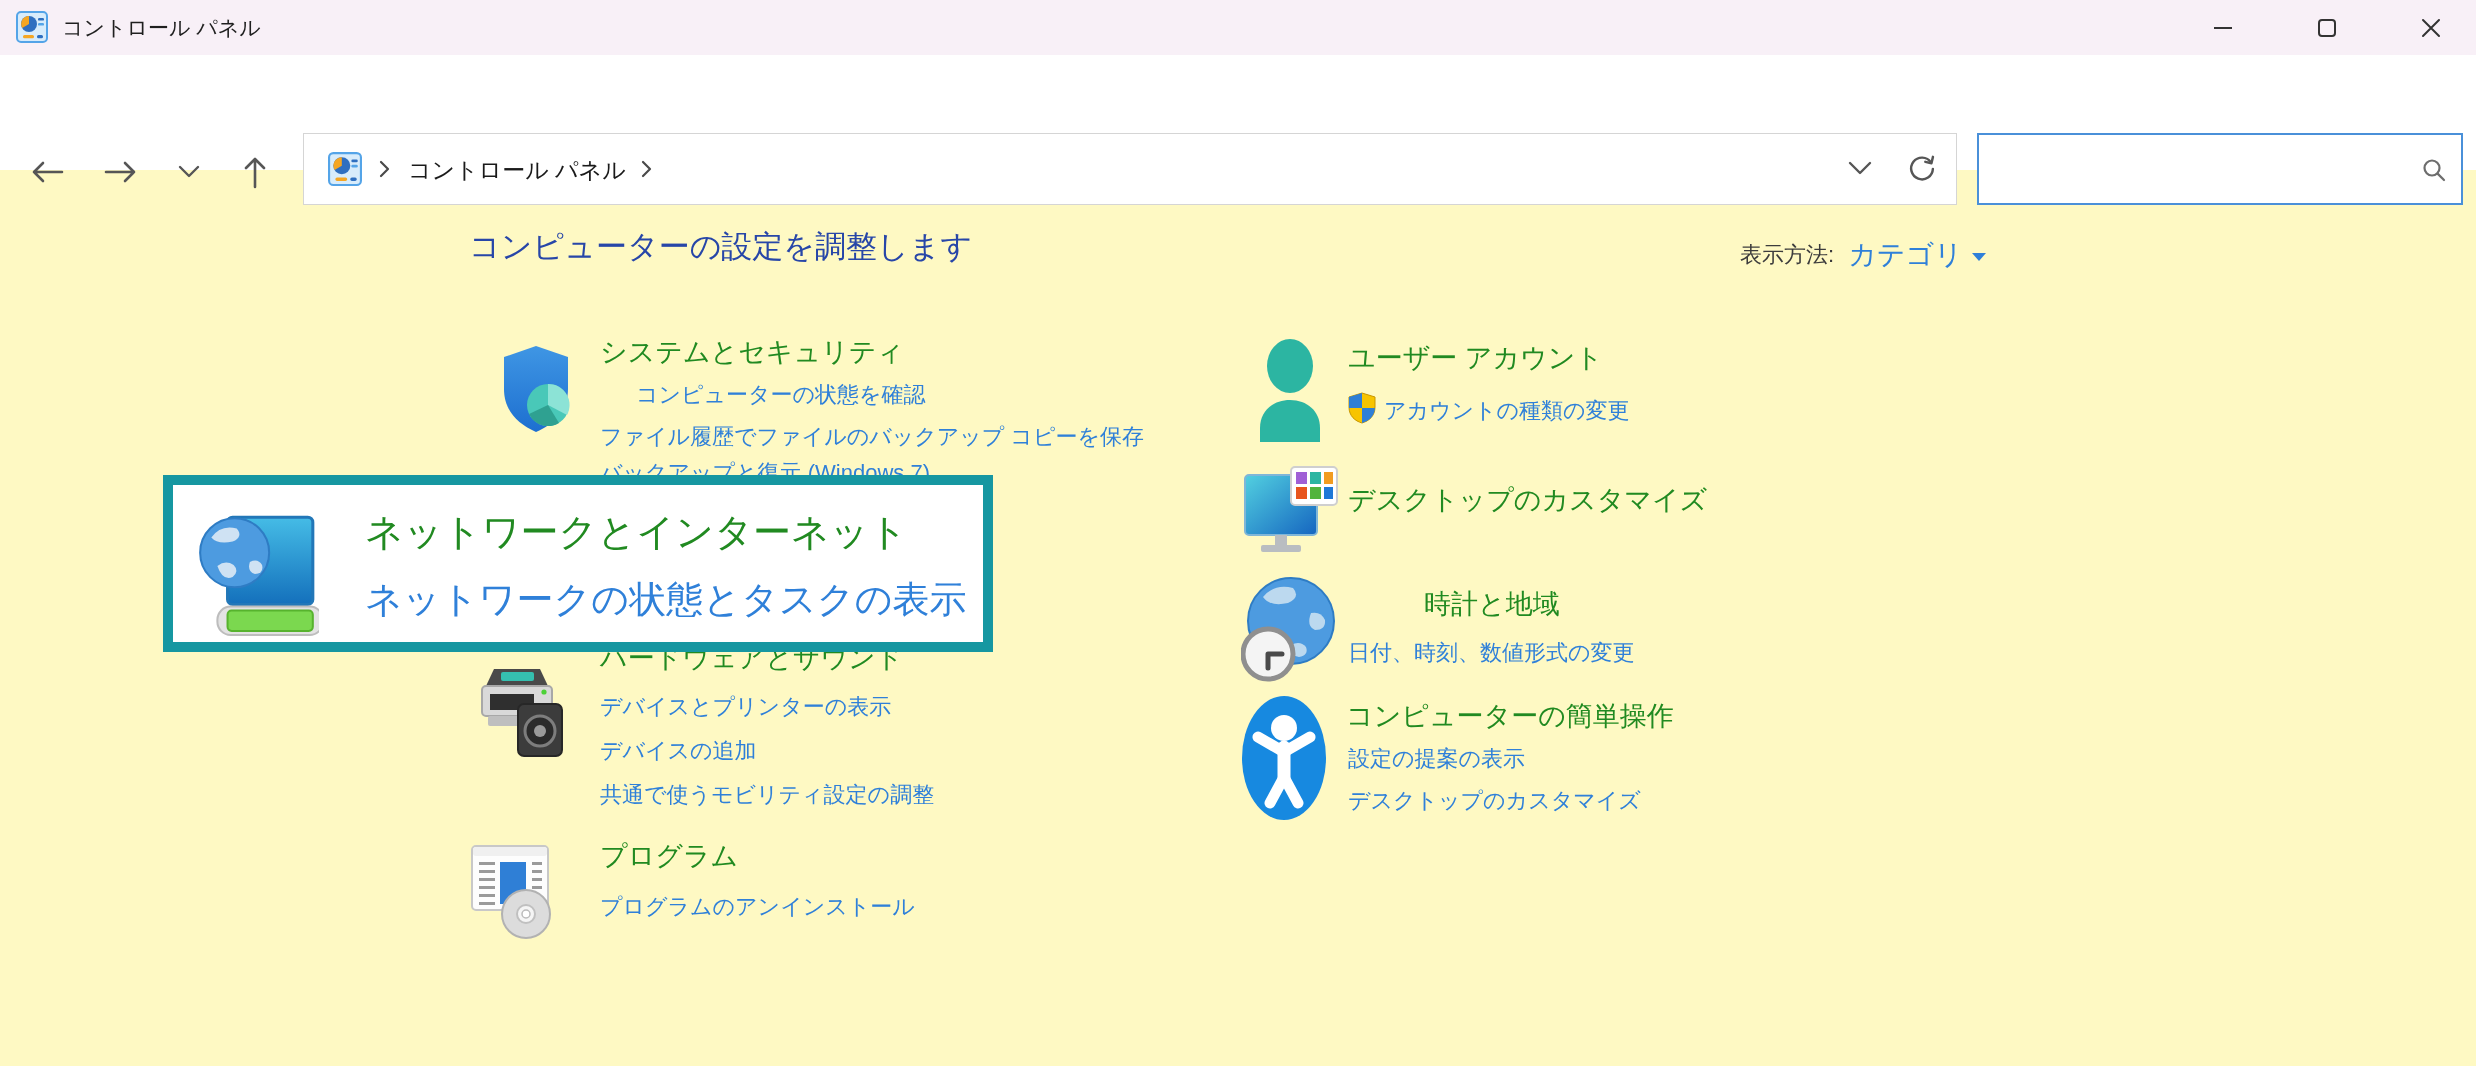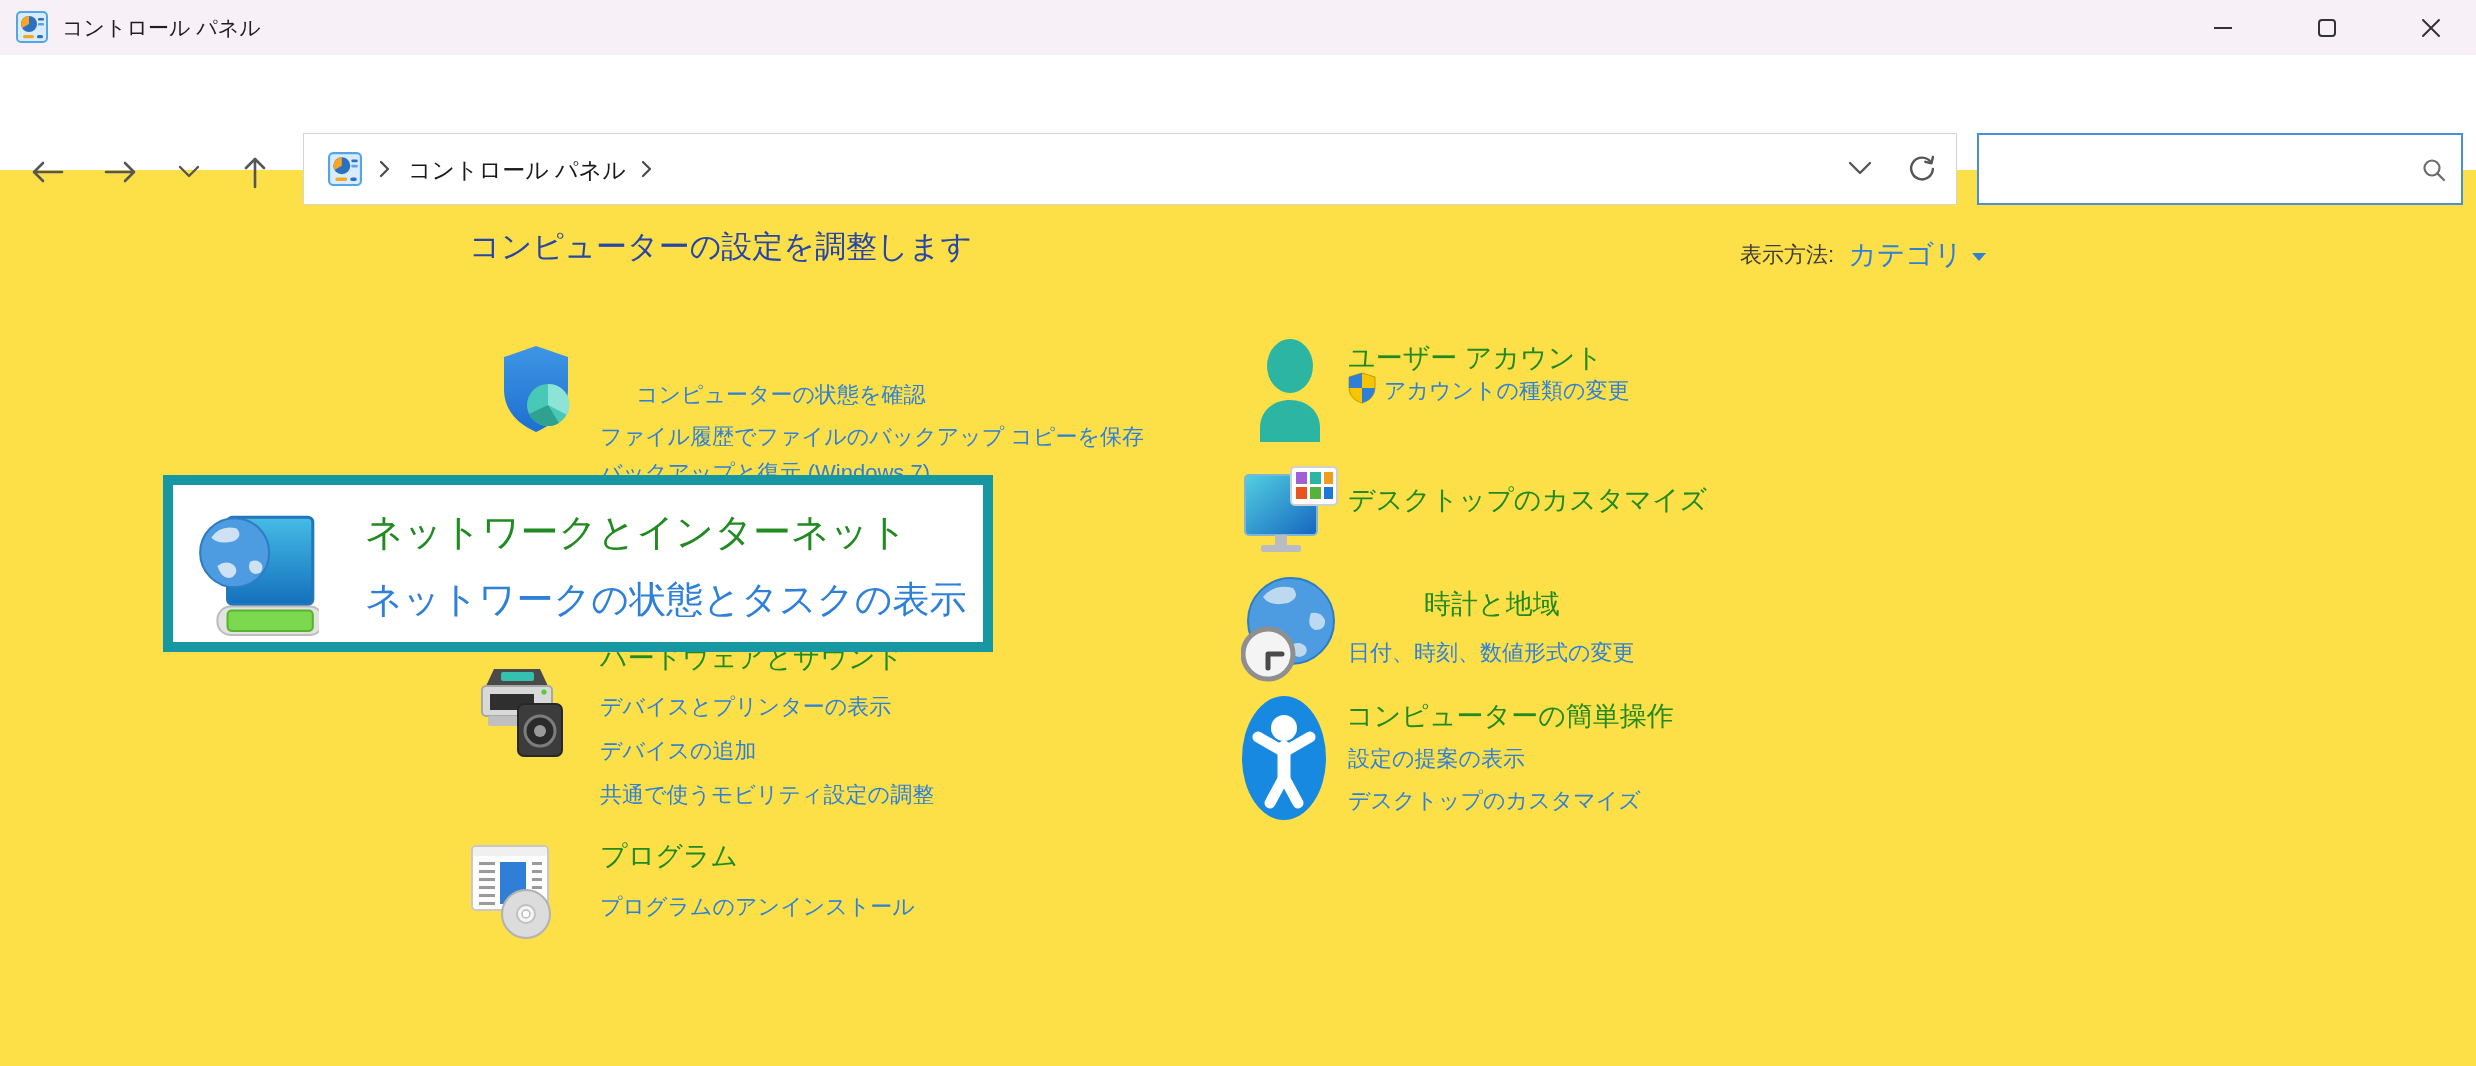--- a/index.html
+++ b/index.html
@@ -1,20 +1,20 @@
 <!DOCTYPE html>
 <html lang="ja"><head>
 <meta charset="utf-8">
 <style>
   html,body{margin:0;padding:0;}
   body{
     width:2476px;height:1066px;overflow:hidden;background:#ffffff;
     font-family:"Liberation Sans","DejaVu Sans",sans-serif;color:#1a1a1a;position:relative;
   }
-  .window{position:absolute;inset:0;background:#fde047;}
+  .window{position:absolute;inset:0;background:#fef9c3;}
 
   
   .titlebar{position:absolute;left:0;top:0;width:2476px;height:55px;background:#f8f0f7;}
   .titlebar .app-icon{position:absolute;left:16px;top:11px;width:32px;height:32px;}
   .titlebar .app-title{position:absolute;left:62px;top:14px;font-size:21px;color:#1f1f1f;white-space:nowrap;}
   .winbtn{position:absolute;top:0;width:70px;height:55px;display:flex;align-items:center;justify-content:center;background:transparent;border:none;cursor:pointer;}
   .winbtn svg{display:block;}
 
   
   .toolbar{position:absolute;left:0;top:55px;width:2476px;height:115px;background:#ffffff;}
@@ -187,20 +187,21 @@
             <stop offset="0" stop-color="#3f96e4"></stop>
             <stop offset="1" stop-color="#1d6fd0"></stop>
           </linearGradient>
         </defs>
       <path d="M36 2 L68 13 V45 C68 67 54 80 36 88 C18 80 4 67 4 45 V13 Z" fill="url(#gsh)"></path>
       <circle cx="48" cy="61" r="21" fill="#49c8b8"></circle>
       <path d="M48 61 L48 40 A21 21 0 0 1 67 71 Z" fill="#8ce3d6"></path>
       <path d="M48 61 L29 70 A21 21 0 0 0 59 79 Z" fill="#2fa191"></path>
     </svg>
   </span>
+  <a class="cat-title" style="left:600px;top:334px;">システムとセキュリティ</a>
   <a class="cat-link" style="left:600px;top:380px;margin-left:36px;">コンピューターの状態を確認</a>
   <a class="cat-link" style="left:600px;top:422px;">ファイル履歴でファイルのバックアップ コピーを保存</a>
   <a class="cat-link" style="left:600px;top:458px;">バックアップと復元 (Windows 7)</a>
 
   <div class="hl-box">
     <span class="hl-icon">
       <svg viewBox="0 0 120 132" width="122" height="134">
         <defs>
             <linearGradient id="gmon" x1="0" y1="0" x2="0" y2="1">
               <stop offset="0" stop-color="#45bce6"></stop>
@@ -263,21 +264,21 @@
   <a class="cat-title" style="left:600px;top:838px;">プログラム</a>
   <a class="cat-link" style="left:600px;top:892px;">プログラムのアンインストール</a>
 
   <span class="cat-icon" style="left:1255px;top:338px;">
     <svg viewBox="0 0 70 104" width="70" height="104">
       <ellipse cx="35" cy="28" rx="23" ry="27" fill="#2cb5a2"></ellipse>
       <path d="M5 104 V90 C5 73 18 62 35 62 C52 62 65 73 65 90 V104 Z" fill="#2cb5a2"></path>
     </svg>
   </span>
   <a class="cat-title" style="left:1348px;top:340px;">ユーザー アカウント</a>
-  <span class="link-row" style="left:1348px;top:372px;">
+  <span class="link-row" style="left:1348px;top:392px;">
     <span>
       <svg viewBox="0 0 28 32" width="28" height="32">
         <path d="M14 1 L27 5 V15 C27 24 21 29 14 31 C7 29 1 24 1 15 V5 Z" fill="#f7c400" stroke="#c79600" stroke-width="1"></path>
         <path d="M14 1 L1 5 V16 H14 Z" fill="#2f7fd6"></path>
         <path d="M14 16 H27 V15 C27 24 21 29 14 31 Z" fill="#2f7fd6"></path>
       </svg>
     </span>
     <span>アカウントの種類の変更</span>
   </span>
 

